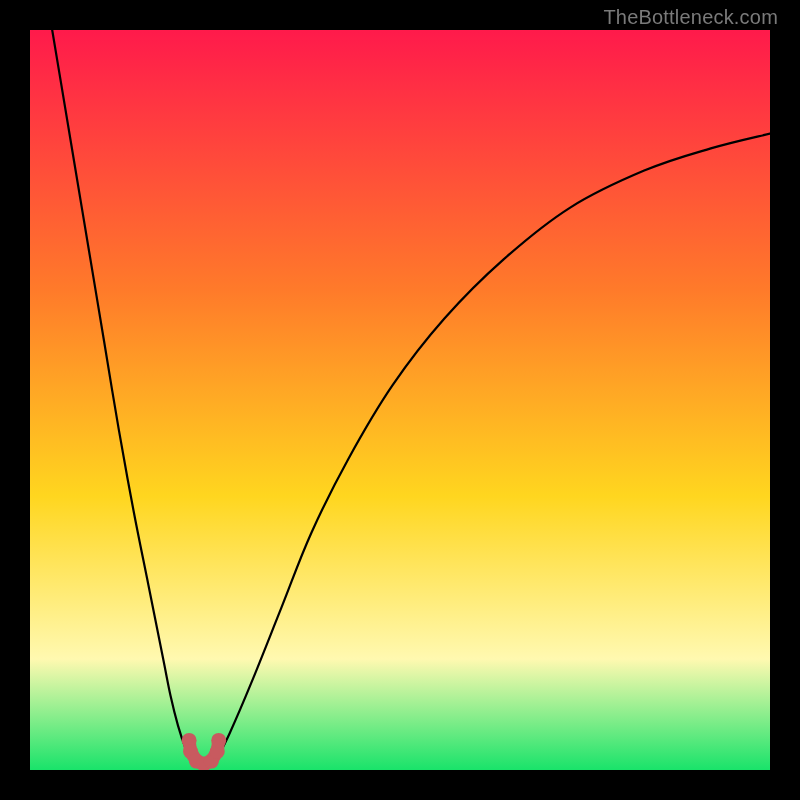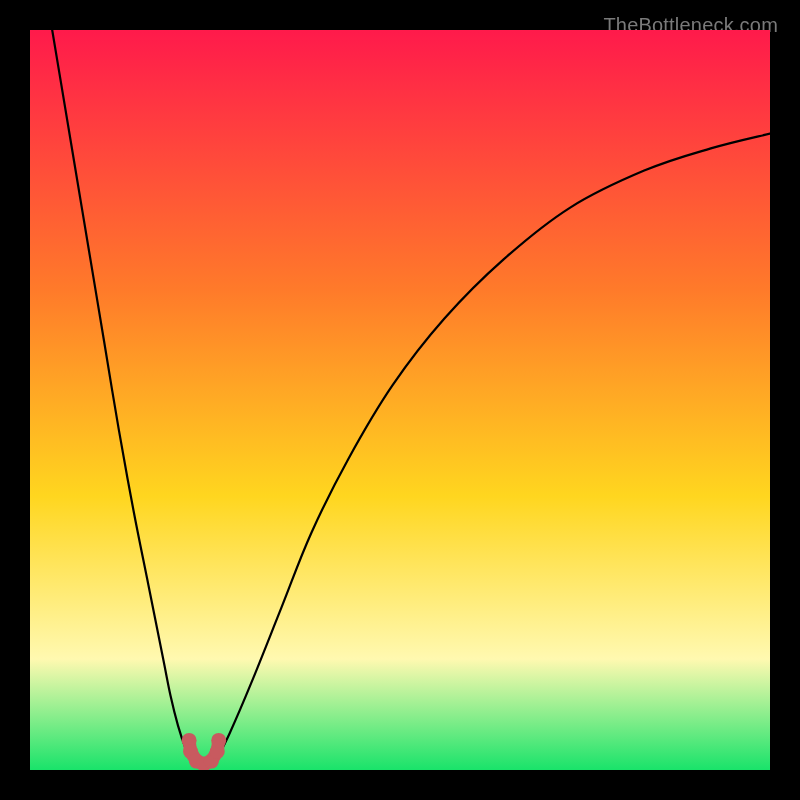--- a/index.html
+++ b/index.html
@@ -21,21 +21,21 @@
   }
   .plot-area {
     position: absolute;
     left: 0;
     top: 0;
     width: 740px;
     height: 740px;
   }
   .watermark {
     position: absolute;
-    top: 14px;
+    top: 6px;
     right: 22px;
     color: #7a7a7a;
     font-size: 20px;
     letter-spacing: 0.2px;
     font-weight: 500;
     user-select: none;
   }
   svg { display: block; }
 </style>
 </head>

